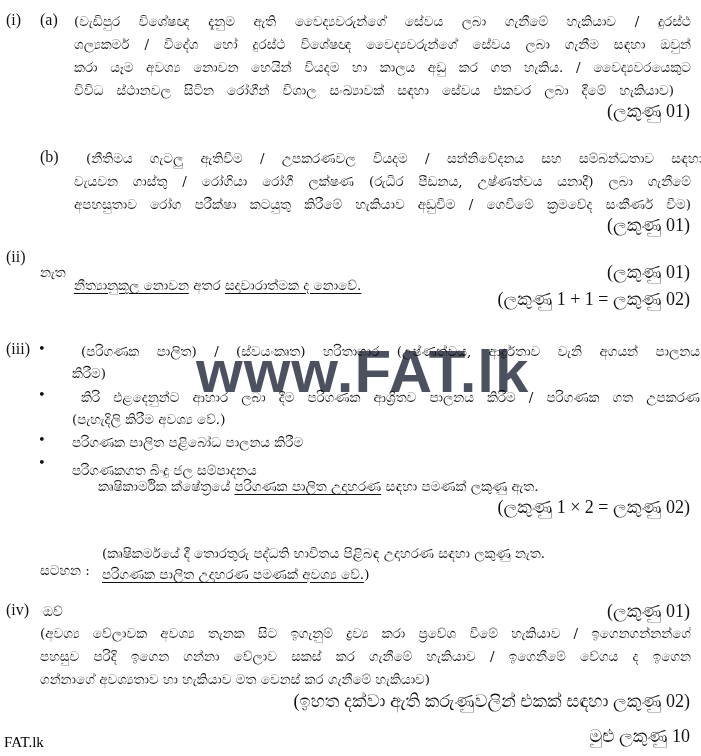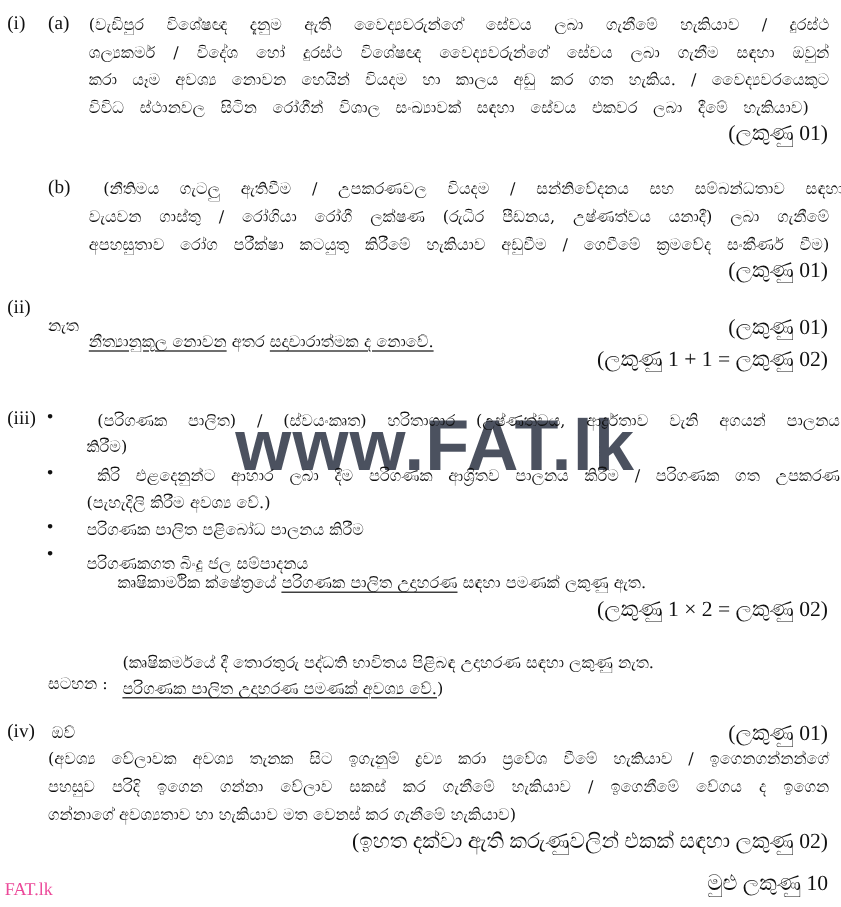--- a/index.html
+++ b/index.html
@@ -19,21 +19,21 @@
     .bullet { position: absolute; font-size: 13px; }
     .watermark {
       position: absolute; left: 196px; top: 337px;
       font-family: "Liberation Sans", sans-serif; font-weight: bold;
       font-size: 60px; color: #0f172a; opacity: 0.75; letter-spacing: 1px;
       z-index: 0; pointer-events: none;
     }
     .content { position: relative; z-index: 1; }
     .footer-brand {
       position: absolute; left: 4px; top: 734px;
-      font-family: "Liberation Serif", serif; font-size: 15px; color: #ec4899;
+      font-family: "Liberation Serif", serif; font-size: 15px; color: #000000;
     }
     .sinh { font-size: 13.5px; }
   </style>
 </head>
 <body>
 
 <div class="watermark">www.FAT.lk</div>
 
 <div class="content">
 

